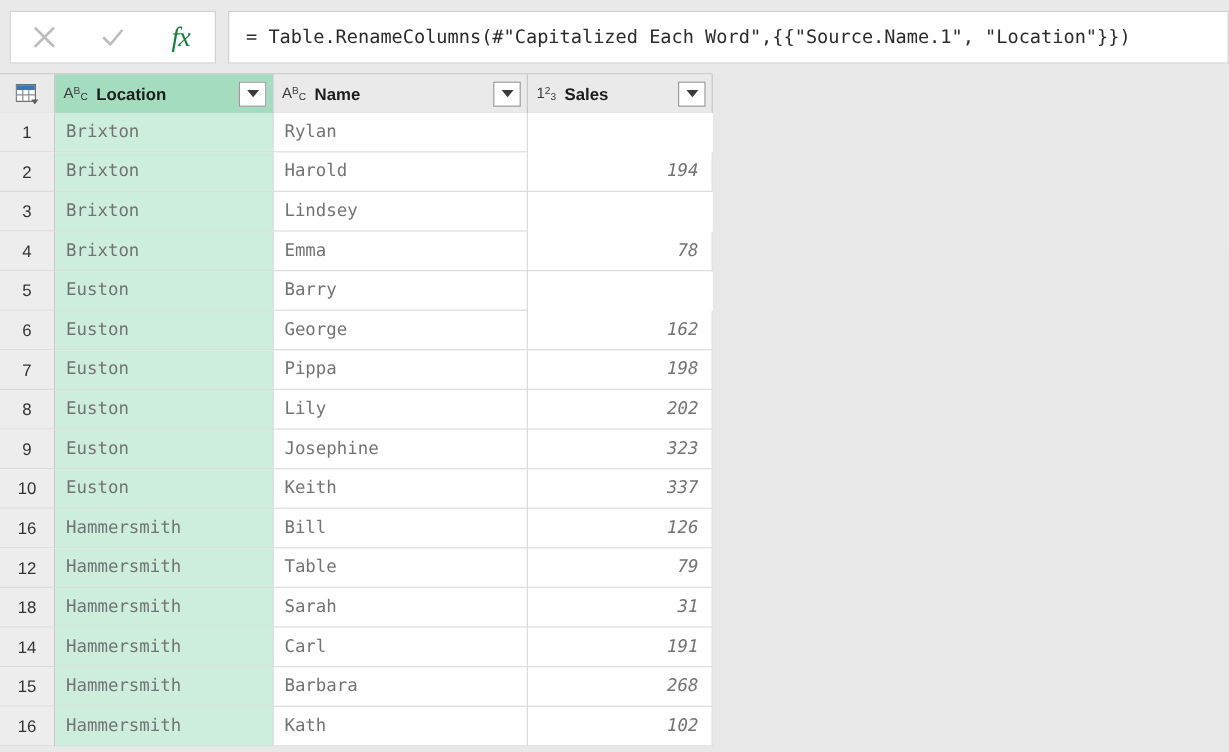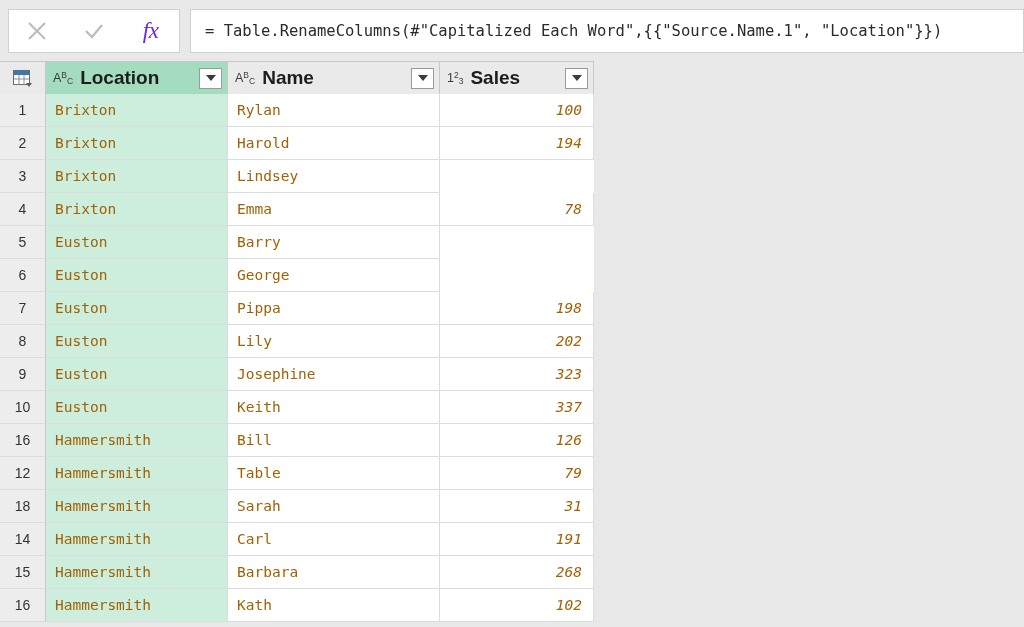--- a/index.html
+++ b/index.html
@@ -41,21 +41,21 @@
     width: 48px;
     height: 40px;
     display: flex;
     align-items: center;
     justify-content: center;
     color: #b5b5b5;
     cursor: pointer;
   }
   .fbtn svg { display: block; }
   #fx-button {
-    color: #6d28d9;
+    color: #15803d;
     font-family: "Liberation Serif", serif;
     font-style: italic;
     font-size: 23px;
     letter-spacing: -0.5px;
   }
   #formula-input {
     margin-left: 10px;
     flex: 1;
     height: 44px;
     background: #ffffff;
@@ -120,21 +120,21 @@
   .hdr-type {
     font-size: 12.5px;
     color: #3c3c3c;
     font-family: "Liberation Sans", sans-serif;
     margin-right: 7px;
     white-space: nowrap;
   }
   .hdr-type sup { font-size: 8.5px; vertical-align: top; line-height: 1; }
   .hdr-type sub { font-size: 8.5px; vertical-align: bottom; line-height: 1; }
   .hdr-label {
-    font-size: 19px;
+    font-size: 14px;
     font-weight: bold;
     color: #1d1d1d;
     flex: 1;
     white-space: nowrap;
   }
   .hdr-filter {
     width: 23px;
     height: 21px;
     background: #ffffff;
     border: 1px solid #9a9a9a;
@@ -170,21 +170,21 @@
   }
   .cell {
     height: 33px;
     box-sizing: border-box;
     border-right: 1px solid #dcdcdc;
     border-bottom: 1px solid #dcdcdc;
     display: flex;
     align-items: center;
     font-family: "DejaVu Sans Mono", monospace;
     font-size: 14.5px;
-    color: #a16207;
+    color: #737373;
     padding: 0 9px;
     overflow: hidden;
     white-space: nowrap;
   }
   .cell.loc { background: #cdeedd; }
   .cell.num {
     justify-content: flex-end;
     font-style: italic;
     padding-right: 11px;
   }
@@ -261,21 +261,20 @@
         <span class="caret"></span>
       </span>
     </div>
   </div>
 
   <div id="grid-body">
       <div class="grid-row body-row">
         <div class="rownum">1</div>
         <div class="cell loc col-location">Brixton</div>
         <div class="cell col-name">Rylan</div>
-        <div class="cell num col-sales">100</div>
       </div>
       <div class="grid-row body-row">
         <div class="rownum">2</div>
         <div class="cell loc col-location">Brixton</div>
         <div class="cell col-name">Harold</div>
         <div class="cell num col-sales">194</div>
       </div>
       <div class="grid-row body-row">
         <div class="rownum">3</div>
         <div class="cell loc col-location">Brixton</div>
@@ -289,20 +288,21 @@
       </div>
       <div class="grid-row body-row">
         <div class="rownum">5</div>
         <div class="cell loc col-location">Euston</div>
         <div class="cell col-name">Barry</div>
       </div>
       <div class="grid-row body-row">
         <div class="rownum">6</div>
         <div class="cell loc col-location">Euston</div>
         <div class="cell col-name">George</div>
+        <div class="cell num col-sales">162</div>
       </div>
       <div class="grid-row body-row">
         <div class="rownum">7</div>
         <div class="cell loc col-location">Euston</div>
         <div class="cell col-name">Pippa</div>
         <div class="cell num col-sales">198</div>
       </div>
       <div class="grid-row body-row">
         <div class="rownum">8</div>
         <div class="cell loc col-location">Euston</div>

